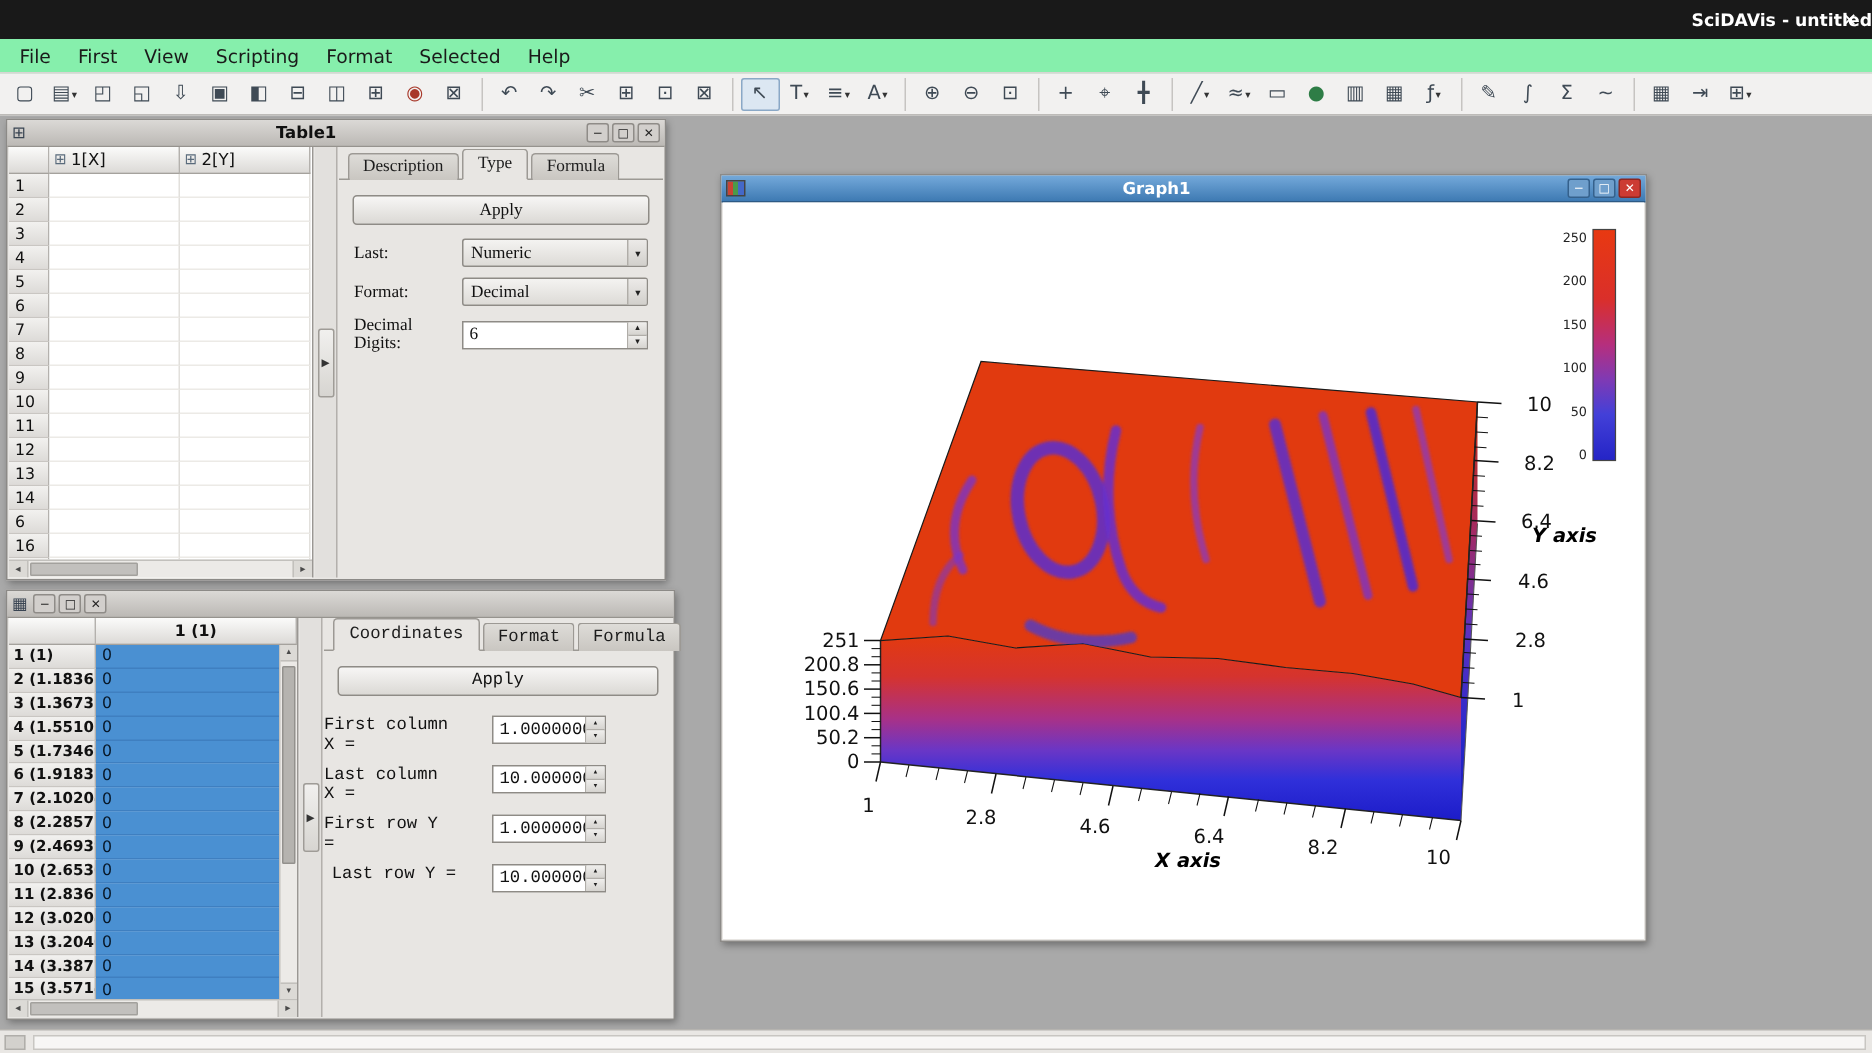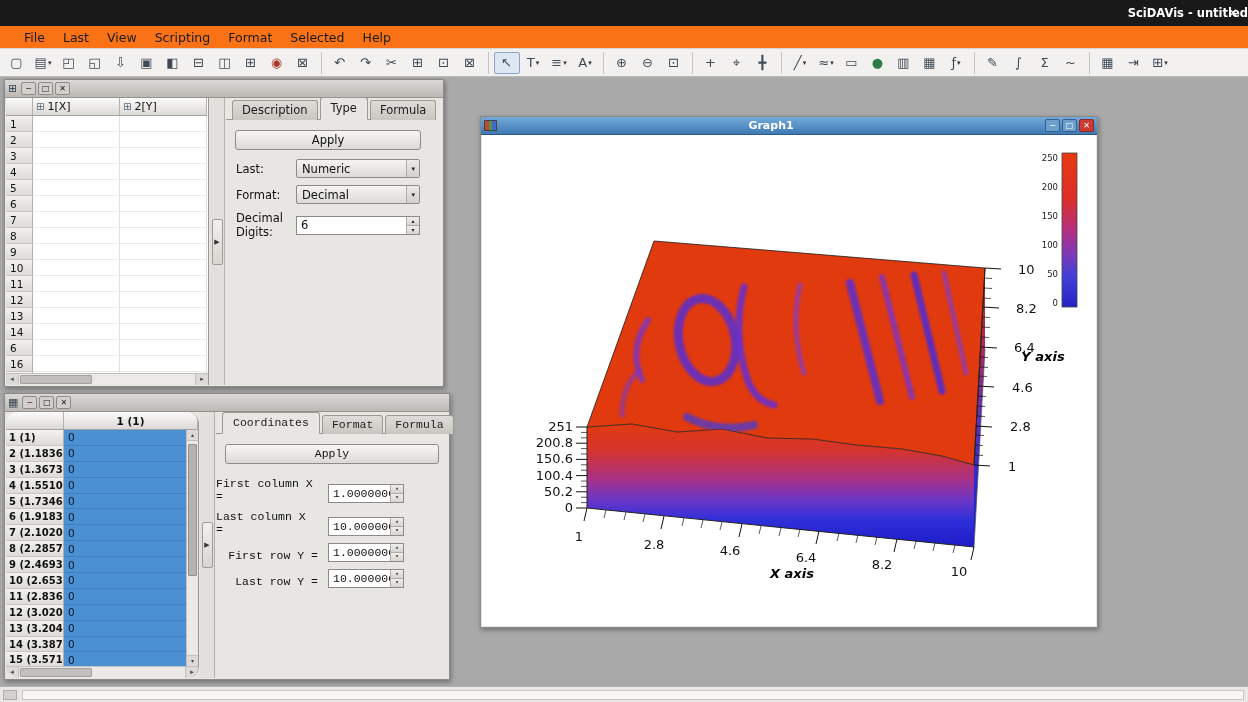--- a/index.html
+++ b/index.html
@@ -5,22 +5,22 @@
   * { box-sizing: border-box; margin: 0; padding: 0; }
   html,body { width:1248px; height:702px; overflow:hidden; background:#a9a9a9;
     font-family:"DejaVu Sans","Liberation Sans",sans-serif; color:#111; }
   .app { position:relative; width:1248px; height:702px; }
 
   
   .titlebar { position:absolute; top:0; left:0; width:100%; height:26px; background:#191919; }
   .tb-title { display:block; text-align:right; color:#fff; font-weight:bold; font-size:11.5px; line-height:26px; }
   .tb-close { position:absolute; right:10px; top:0; color:#fff; font-size:12px; line-height:26px; cursor:default; }
 
-  .menubar { position:absolute; top:26px; left:0; width:100%; height:23px; background:#f97316;
-    border-bottom:1px solid #d8d6d3; display:flex; align-items:center; padding-left:15px; }
+  .menubar { position:absolute; top:26px; left:0; width:100%; height:23px; background:#86efac;
+    border-bottom:1px solid #d8d6d3; display:flex; align-items:center; padding-left:4px; }
   .menu-item { font-size:12.5px; color:#1a1a1a; padding:3px 9px; }
 
   .toolbar { position:absolute; top:49px; left:0; width:100%; height:28px; background:#f2f1f0;
     border-bottom:1px solid #bdbbb8; display:flex; align-items:center; padding:0 4px; }
   .tgroup { display:flex; align-items:center; }
   .tgroup + .tgroup { border-left:1px solid #c6c4c1; margin-left:5px; padding-left:5px; }
   .tbtn { width:26px; height:22px; display:flex; align-items:center; justify-content:center;
     color:#3f4a55; font-size:13px; border:1px solid transparent; border-radius:2px; }
   .tbtn[data-active="true"] { background:#dce7f2; border-color:#8aa8c6; }
   .tbtn .dd { font-size:7px; color:#333; margin-left:1px; }
@@ -65,21 +65,21 @@
   .sb-btn.r { border-right:none; border-left:1px solid #c2c0bc; }
   .sb-thumb { width:72px; margin:1px 0 1px 1px; background:#c2c0bd; border:1px solid #a3a19d; border-radius:1px; }
   .sb-fill { flex:1; }
   .strip { position:absolute; top:0; height:100%; width:15px; background:#e2e0dd;
     border-right:1px solid #b3b0ac; display:flex; align-items:center; justify-content:center; }
   .strip-btn { width:11px; height:46px; background:linear-gradient(#f1f0ee,#d7d5d1);
     border:1px solid #9f9c97; border-radius:2px; font-size:7px; color:#333;
     display:flex; align-items:center; justify-content:center; }
   .t1-strip { left:204px; }
   .panel { position:absolute; top:0; bottom:0; background:#e8e6e3; }
-  .t1-panel { left:220px; right:12px; }
+  .t1-panel { left:220px; right:0;font-family:Liberation Serif, serif; }
   .tabs { display:flex; align-items:flex-end; height:22px; padding:3px 0 0 6px; border-bottom:1px solid #9c9994; }
   .tab { font-size:11.5px; color:#1c1c1c; border:1px solid #9c9994; border-bottom:none;
     border-radius:3px 3px 0 0; margin-right:2px; position:relative; bottom:-1px;
     background:linear-gradient(#dedcd8,#c9c6c1); padding:2px 9px 3px; }
   .tab.active { background:#e8e6e3; padding:3px 10px 4px; border-bottom:1px solid #e8e6e3; }
   .apply { margin:10px 9px 9px; height:20px; background:linear-gradient(#f7f6f5,#dbd9d5);
     border:1px solid #8e8b86; border-radius:3px; font-size:11.5px; text-align:center; line-height:18px; }
   .frow { display:flex; align-items:center; margin:7px 10px; font-size:11.5px; }
   .flabel { flex:1; }
   .combo { width:124px; height:19px; background:linear-gradient(#f4f3f1,#dddbd7); border:1px solid #8e8b86;
@@ -92,42 +92,42 @@
     overflow:hidden; white-space:nowrap; }
   .sarrows { width:13px; border-left:1px solid #b0ada8; display:flex; flex-direction:column; }
   .sa { flex:1; font-size:6px; line-height:8px; text-align:center; color:#222;
     background:linear-gradient(#efeeec,#d6d4d0); }
   .sa.upb { border-bottom:1px solid #b0ada8; }
   .info { margin:10px 9px; height:147px; background:#d2d0cc; padding:5px 7px; font-size:11px; line-height:1.18; }
 
   
   #win-matrix1 { left:4px; top:315px; width:446px; height:287px; }
   .m1-table { position:absolute; left:0; top:0; width:193px; height:100%; background:#fff;
-    border-right:1px solid #9a9793; overflow:hidden;border-radius:12px; }
+    border-right:1px solid #9a9793; overflow:hidden; }
   .m-head { display:flex; height:18px; }
   .m-head .corner { width:58px; }
   .m-head .mcol { flex:1; justify-content:center; font-weight:bold; font-size:10.5px; }
   .mrows { position:absolute; top:18px; left:0; right:12px; bottom:12px; overflow:hidden; }
   .mrow { display:flex; height:15.9px; }
   .mlabel { width:58px; background:linear-gradient(#f2f1ef,#dddbd8); border-right:1px solid #b4b1ad;
     border-bottom:1px solid #c9c6c2; font-size:10px; font-weight:bold; display:flex; align-items:center;
     padding-left:3px; white-space:nowrap; overflow:hidden; }
   .mcell { flex:1; background:#4a90d2; border-bottom:1px solid #3f7fc0; font-size:10.5px; color:#081828;
     display:flex; align-items:center; padding-left:4px; }
   .vscroll { position:absolute; right:0; top:18px; bottom:12px; width:12px; background:#eceae7;
     border-left:1px solid #c2c0bc; }
   .vs-btn { height:11px; font-size:6px; text-align:center; line-height:10px; color:#4a4a4a;
     background:#dcdad6; border-bottom:1px solid #c2c0bc; }
   .vs-btn.b { position:absolute; bottom:0; left:0; right:0; border-bottom:none; border-top:1px solid #c2c0bc; }
   .vs-thumb { position:absolute; left:1px; right:1px; top:14px; height:56%; background:#b5b3af;
     border:1px solid #93918d; border-radius:1px; }
   .m1-strip { left:194px; }
   .m1-panel { left:210px; right:0;font-family:Liberation Mono, monospace; }
   .mfields { margin-top:13px; }
-  .mfrow { display:flex; align-items:flex-end; justify-content:flex-end; margin:7px 44px 7px 0; gap:10px; font-size:11.5px; }
+  .mfrow { display:flex; align-items:flex-start; justify-content:flex-end; margin:7px 44px 7px 0; gap:24px; font-size:11.5px; }
 
   
   #win-graph1 { left:480px; top:38px; width:618px; height:512px; }
   .gbody { background:#fff; }
   svg text { font-family:"DejaVu Sans","Liberation Sans",sans-serif; }
 
   
   .statusbar { position:absolute; top:686px; left:0; width:100%; height:16px; background:#e9e7e4; border-top:1px solid #b5b3af; }
   .status-grip { position:absolute; left:3px; top:3px; width:14px; height:10px; background:#d3d1cd; border:1px solid #b0aeaa; }
   .status-inner { position:absolute; left:22px; right:4px; top:3px; height:10px; background:#f7f6f5; border:1px solid #c8c6c2; }
@@ -139,21 +139,21 @@
 
   <div class="titlebar">
     <span class="tb-title">SciDAVis - untitled</span>
     <span class="tb-close">✕</span>
   </div>
 
   <div class="menubar">
 
       <span class="menu-item">File</span>
 
-      <span class="menu-item">Last</span>
+      <span class="menu-item">First</span>
 
       <span class="menu-item">View</span>
 
       <span class="menu-item">Scripting</span>
 
       <span class="menu-item">Format</span>
 
       <span class="menu-item">Selected</span>
 
       <span class="menu-item">Help</span>
@@ -352,20 +352,21 @@
           <span class="dd">▾</span>
         </span>
       </div>
   </div>
 
   <div class="mdi">
 
     <div class="win" id="win-table1">
       <div class="wtitle">
         <span class="wicon">⊞</span>
+        <span class="wlabel">Table1</span>
         <span class="wbtns">
           <span class="wbtn">−</span>
           <span class="wbtn">□</span>
           <span class="wbtn">✕</span>
         </span>
       </div>
       <div class="wbody">
         <div class="t1-table">
           <div class="thead">
             <div class="hcell corner"></div>

